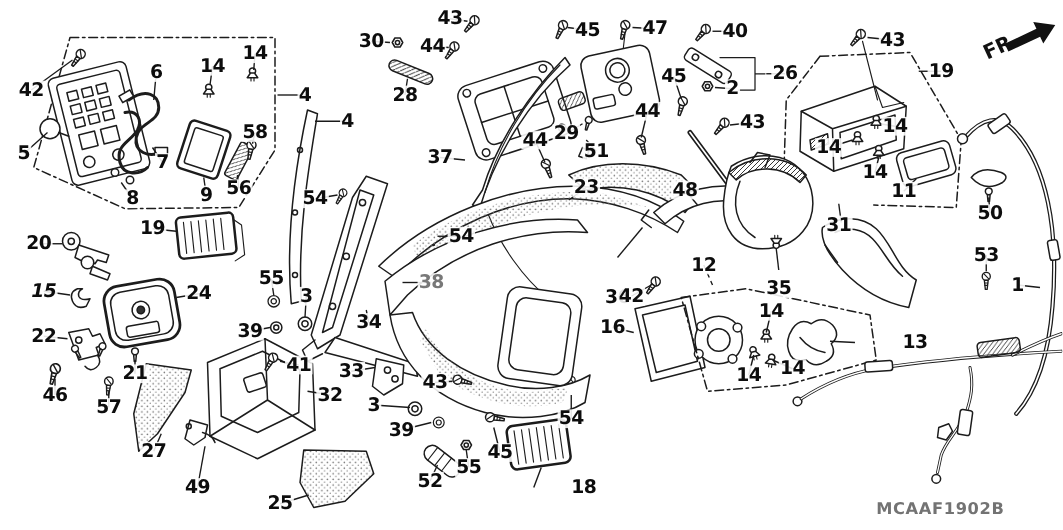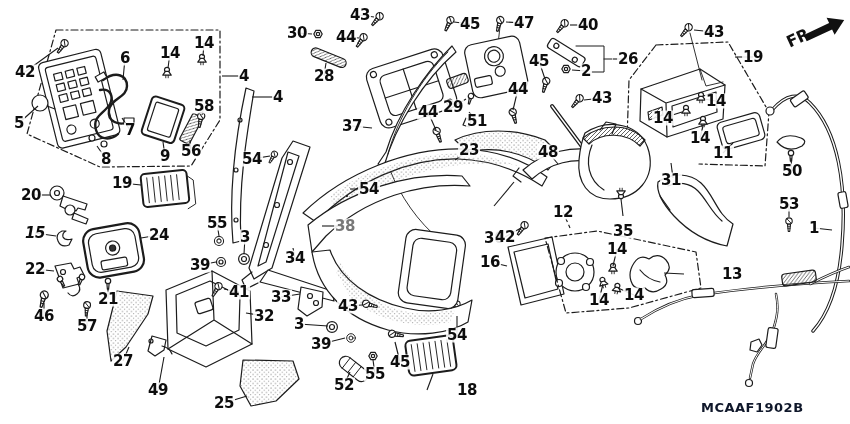--- a/index.html
+++ b/index.html
@@ -6,21 +6,21 @@
   #stage{position:relative;width:850px;height:424px;background:#fff;overflow:hidden;
          font-family:"DejaVu Sans","Liberation Sans",sans-serif;}
   #art,#leaders{position:absolute;left:0;top:0;}
   #callouts{position:absolute;left:0;top:0;width:100%;height:100%;}
   .callout{position:absolute;transform:translate(-50%,-50%);font-weight:bold;font-size:15px;
            color:#0d0d0d;line-height:1.0;background:rgba(255,255,255,.88);padding:0 1px;
            letter-spacing:-0.5px;cursor:default;}
   .callout.dim{color:#787878;}
   #fr-label{position:absolute;left:786px;top:27px;font-weight:bold;font-size:16px;color:#111;
             transform:rotate(-25deg);}
-  #diagram-code{position:absolute;left:701px;top:400px;font-weight:bold;font-size:13px;color:#0f172a;
+  #diagram-code{position:absolute;left:701px;top:400px;font-weight:bold;font-size:13px;color:#737373;
                 letter-spacing:0.5px;}
   #watermark{position:absolute;left:332px;top:391px;font-size:7.5px;color:#9b9b9b;white-space:nowrap;}
 </style>
 </head>
 <body>
 
 <div id="stage">
 
   <svg id="art" width="850" height="424" viewBox="0 0 850 424">
     <defs>

